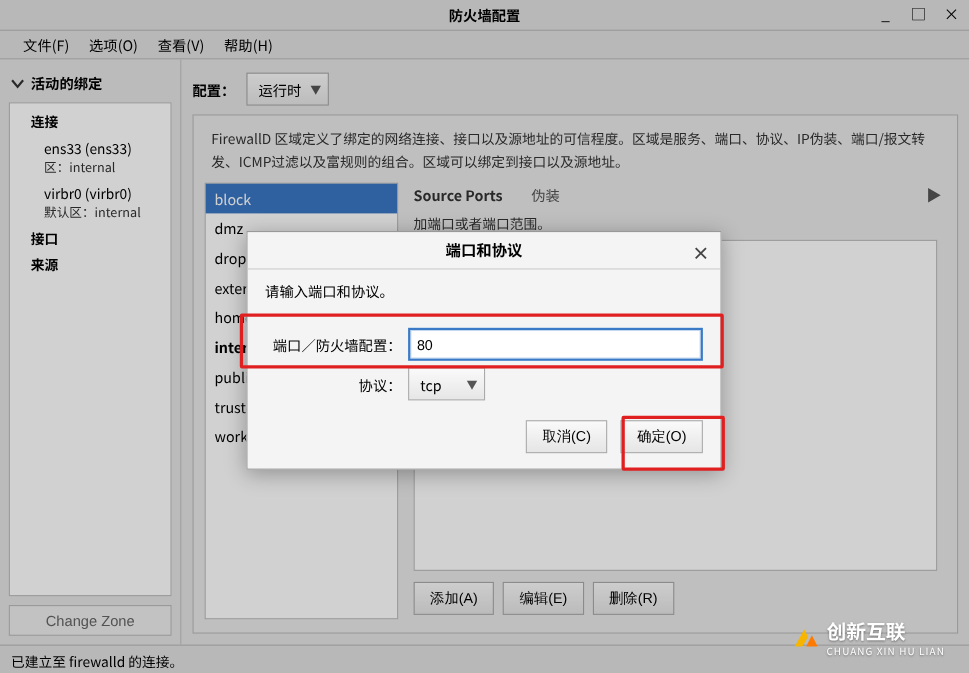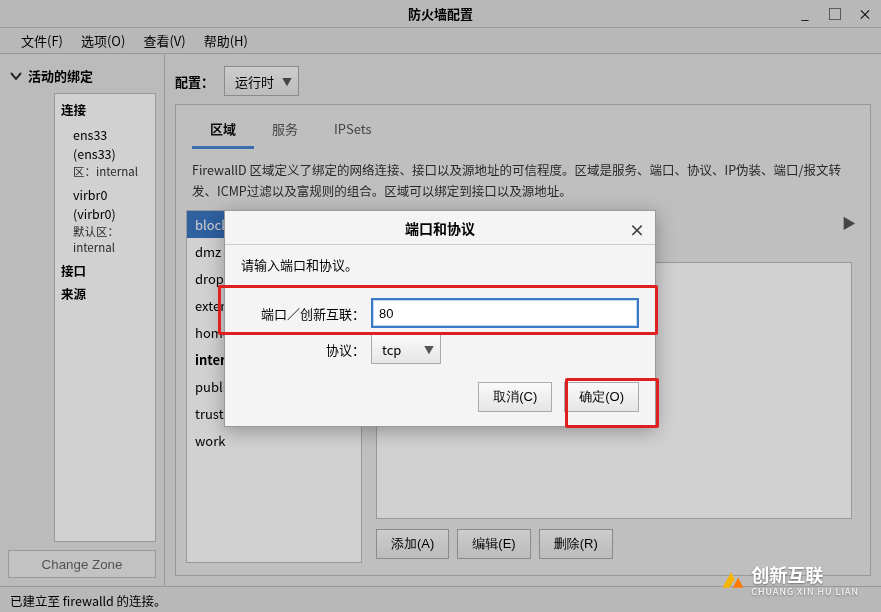--- a/index.html
+++ b/index.html
@@ -52,23 +52,22 @@
 .bindhdr {
   display: flex; align-items: center; gap: 6px;
   padding: 4px 2px 8px 2px;
   font-weight: bold;
 }
 .bindhdr svg { width: 12px; height: 12px; }
 .connlist {
   background: #fff;
   border: 1px solid #bbb;
   flex: 1;
-  padding: 6px 6px;
+  padding: 6px 19px;
   font-size: 12.5px;
-  margin-left: 46px;
 }
 .connlist .grp { margin-bottom: 4px; font-weight:600;}
 .connlist .itm { padding: 2px 0 0 12px; }
 .connlist .sub { padding: 0 0 4px 12px; font-size: 11.5px; color: #333; }
 .czbtn {
   margin-top: 8px;
   height: 28px;
   border: 1px solid #bbb;
   background: #ededed;
   color:#666;
@@ -236,25 +235,20 @@
     <div class="rpanel">
       <div class="cfgrow">
         <label>配置：</label>
         <div class="combo">
           <span>运行时</span>
           <span class="dd">▼</span>
         </div>
       </div>
 
       <div class="card">
-        <div class="tabs">
-          <div class="tab active">区域</div>
-          <div class="tab">服务</div>
-          <div class="tab">IPSets</div>
-        </div>
         <div class="desc">FirewallD 区域定义了绑定的网络连接、接口以及源地址的可信程度。区域是服务、端口、协议、IP伪装、端口/报文转发、ICMP过滤以及富规则的组合。区域可以绑定到接口以及源地址。</div>
         <div class="zarea">
           <div class="zlist">
             <div class="zi sel">block</div>
             <div class="zi">dmz</div>
             <div class="zi">drop</div>
             <div class="zi">external</div>
             <div class="zi">home</div>
             <div class="zi bold">internal</div>
             <div class="zi">public</div>
@@ -287,21 +281,21 @@
 <div class="overlay"></div>
 
 <div class="dialog">
   <div class="dlgtitle">
     <span>端口和协议</span>
     <span class="cx">×</span>
   </div>
   <div class="dlgbody">
     <div style="margin-bottom:24px;">请输入端口和协议。</div>
     <div class="dlgrow">
-      <span class="lbl">端口／创新互联：</span>
+      <span class="lbl">端口／防火墙配置：</span>
       <input class="dlginput" value="80" style="">
     </div>
     <div class="dlgrow">
       <span class="lbl">协议：</span>
       <div class="combo" style="width:70px;">
         <span>tcp</span>
         <span class="dd">▼</span>
       </div>
     </div>
     <div class="dlgbtns">

